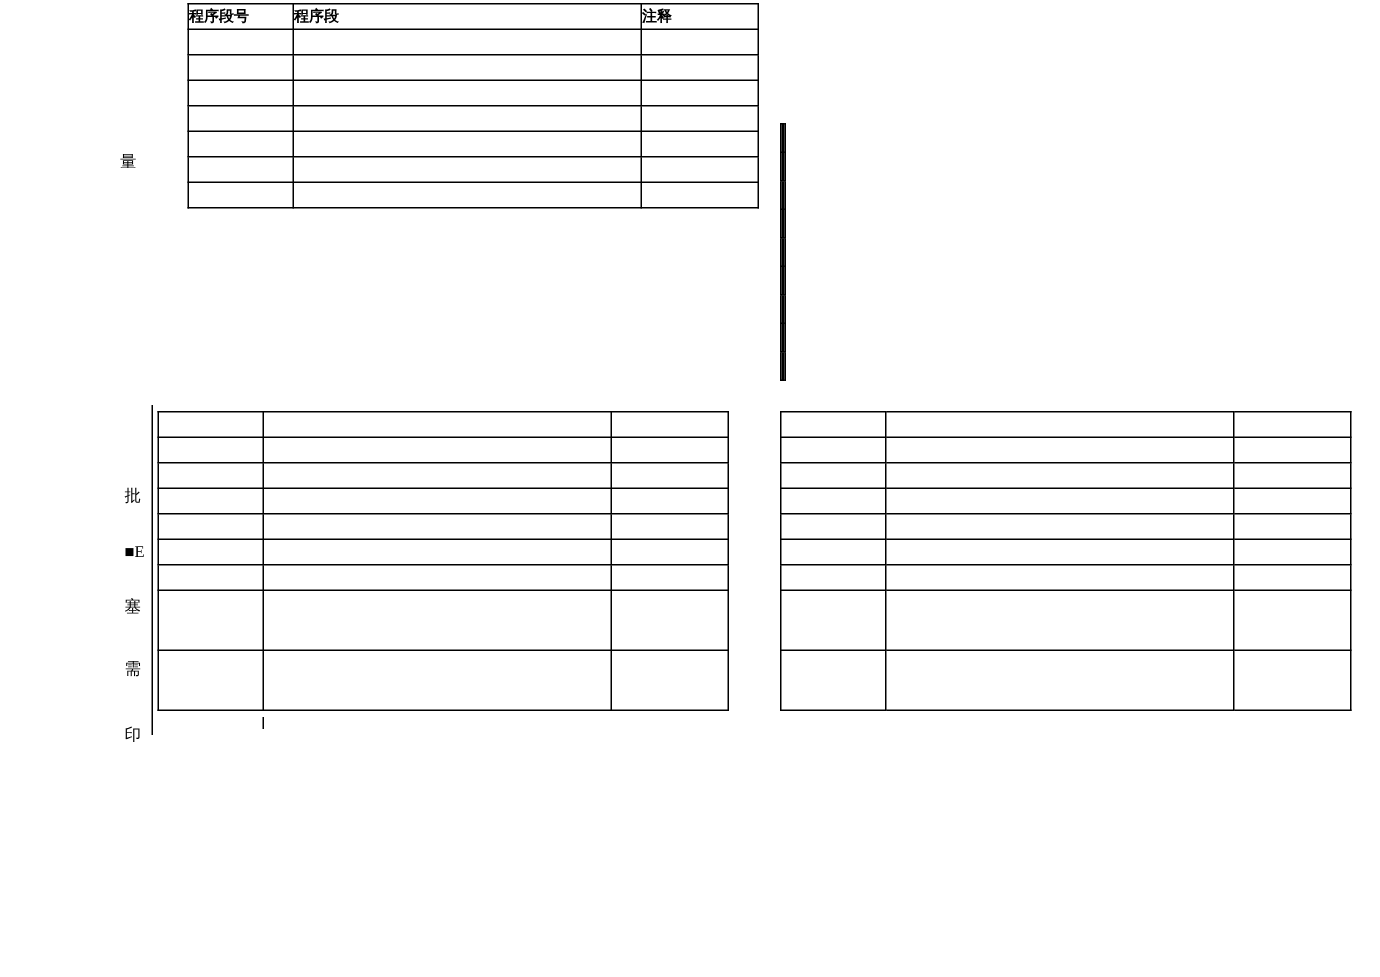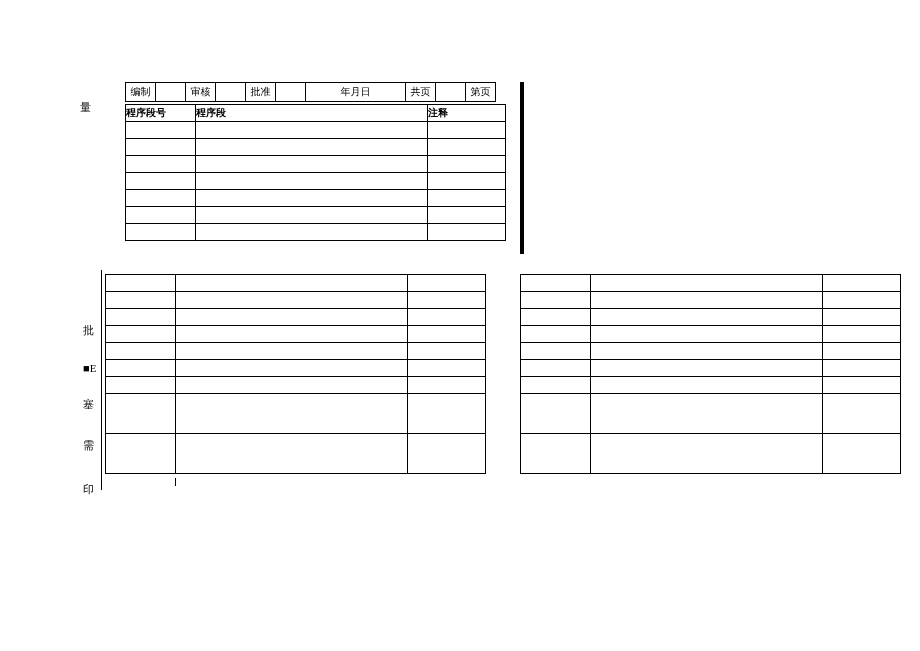--- a/index.html
+++ b/index.html
@@ -145,36 +145,20 @@
       position: absolute;
       border-left: 1px solid #000;
       height: 8px;
     }
   </style>
 </head>
 <body>
 
 <div class="page page-left">
 
-  <table class="header-table">
-    <tbody>
-        <tr>
-      <td class="hc1">编制</td>
-      <td class="hc2"></td>
-      <td class="hc3">审核</td>
-      <td class="hc4"></td>
-      <td class="hc5">批准</td>
-      <td class="hc6"></td>
-      <td class="hc7">年月日</td>
-      <td class="hc8">共页</td>
-      <td class="hc9"></td>
-      <td class="hc10">第页</td>
-    </tr>
-  </tbody>
-    </table>
 
 
   <table class="program-table">
     <tbody>
         <tr>
       <th class="pc1">程序段号</th>
       <th class="pc2">程序段</th>
       <th class="pc3">注释</th>
     </tr>
     <tr>

